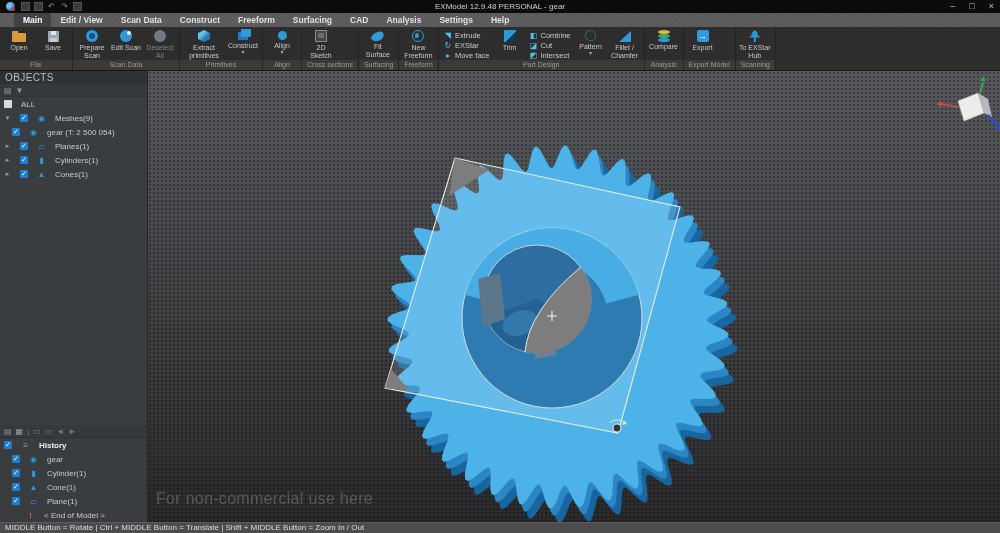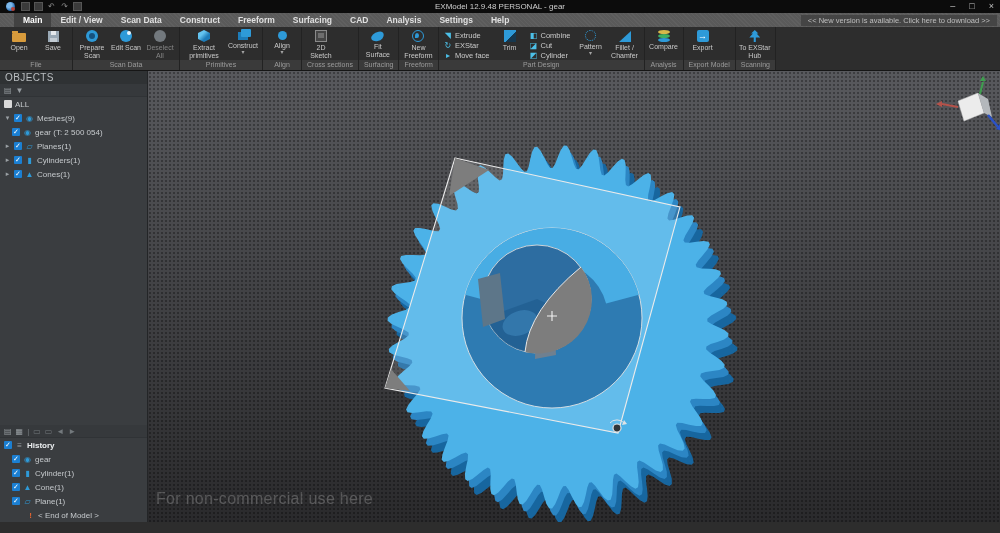--- a/index.html
+++ b/index.html
@@ -63,21 +63,21 @@
   .i-export::before{content:"\2192";font-size:9px;line-height:12px;display:block;text-align:center;}
   .i-hub{width:13px;height:12px;margin:1px auto 2px;background:#2e9ad8;clip-path:polygon(50% 0,78% 30%,64% 30%,92% 62%,58% 62%,58% 100%,42% 100%,42% 62%,8% 62%,36% 30%,22% 30%);}
 
   
   .main{display:flex;height:451px;}
   .panel{width:148px;background:#3a3d40;border-right:1px solid #232527;display:flex;flex-direction:column;font-size:8px;color:#c6cacd;}
   .panel-header{background:#2f3234;color:#babec1;padding:2px 5px;font-size:10px;line-height:9px;height:13px;letter-spacing:.4px;}
   .ptoolbar{height:13px;display:flex;gap:4px;padding:1px 4px;color:#9aa0a4;font-size:8px;align-items:center;background:#36393c;border-bottom:1px solid #303336;}
   .ptoolbar span{line-height:11px;}
   .ptoolbar .dim{color:#73797d;}
-  .trow{height:14px;display:flex;align-items:center;gap:3px;padding-left:4px;white-space:nowrap;}
+  .trow{height:14px;display:flex;align-items:center;gap:9px;padding-left:4px;white-space:nowrap;}
   .trow.bold{font-weight:bold;color:#eceff1;}
   .cb{width:8px;height:8px;background:#1b7fd2;border-radius:1px;color:#fff;font-size:7px;line-height:8px;text-align:center;flex:none;}
   .cb.empty{background:#d9d9d9;}
   .exp{width:7px;color:#9aa0a4;font-size:7px;flex:none;text-align:center;}
   .ticon{color:#2e9ad8;font-size:8px;flex:none;width:9px;text-align:center;line-height:9px;}
   .ticon.gray{color:#9aa0a4;}
   .ticon.red{color:#e06330;font-weight:bold;}
   .spacer{flex:1;}
   .ind1{padding-left:12px;}
   .ind2{padding-left:26px;}
@@ -117,21 +117,20 @@
     <span class="mi active">Main</span>
     <span class="mi">Edit / View</span>
     <span class="mi">Scan Data</span>
     <span class="mi">Construct</span>
     <span class="mi">Freeform</span>
     <span class="mi">Surfacing</span>
     <span class="mi">CAD</span>
     <span class="mi">Analysis</span>
     <span class="mi">Settings</span>
     <span class="mi">Help</span>
-    <span class="notif">&lt;&lt; New version is available. Click here to download &gt;&gt;</span>
   </div>
 
   <div class="ribbon">
 
     <div class="grp">
       <div class="grp-btns">
         <div class="rbtn">
           <span class="ric i-open"></span>
           <span>Open</span>
         </div>
@@ -241,21 +240,21 @@
           <div class="sbtn">
               <span class="sic">◧</span>
               <span>Combine</span>
             </div>
           <div class="sbtn">
               <span class="sic">◪</span>
               <span>Cut</span>
             </div>
           <div class="sbtn">
               <span class="sic">◩</span>
-              <span>Cylinder</span>
+              <span>Intersect</span>
             </div>
         </div>
         <div class="rbtn">
           <span class="ric i-pattern"></span>
           <span>Pattern</span>
           <span class="caret">▾</span>
         </div>
         <div class="rbtn">
           <span class="ric i-fillet"></span>
           <span>Fillet / Chamfer</span>
@@ -422,14 +421,17 @@
           <line x1="32" y1="7" x2="35" y2="-5" stroke="#3f9e4f" stroke-width="2"></line>
           <polygon points="32,-6 38,-6 35,-11" fill="#3f9e4f"></polygon>
           <line x1="40" y1="28" x2="50" y2="40" stroke="#2a52c8" stroke-width="2.4"></line>
           <polygon points="48,42 54,44 52,37" fill="#2a52c8"></polygon>
         </g>
       </svg>
       <div class="watermark">For non-commercial use here</div>
     </div>
   </div>
 
+  <div class="statusbar">
+    <span>MIDDLE Button = Rotate | Ctrl + MIDDLE Button = Translate | Shift + MIDDLE Button = Zoom In / Out</span>
+  </div>
 
 </div>
 
 </body></html>

